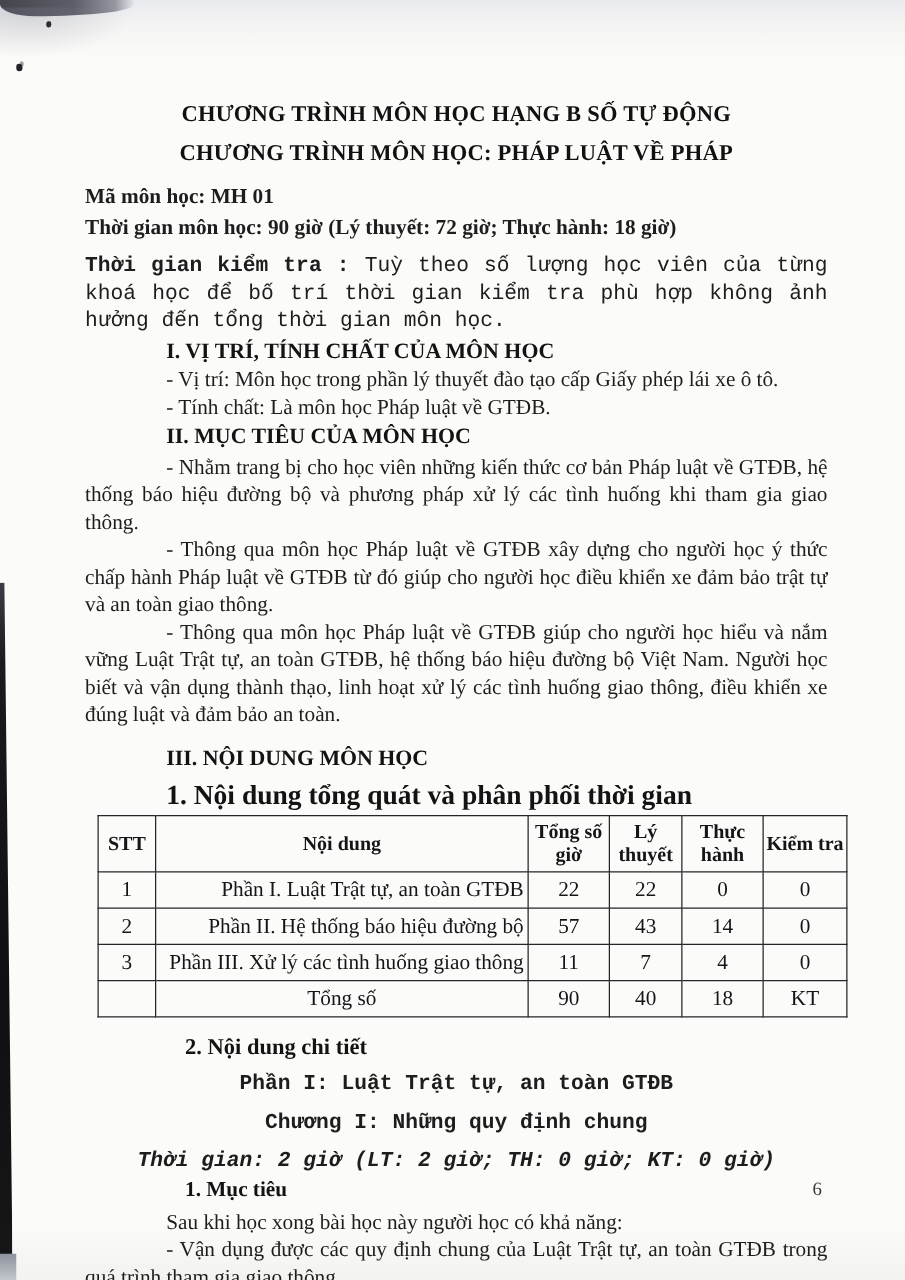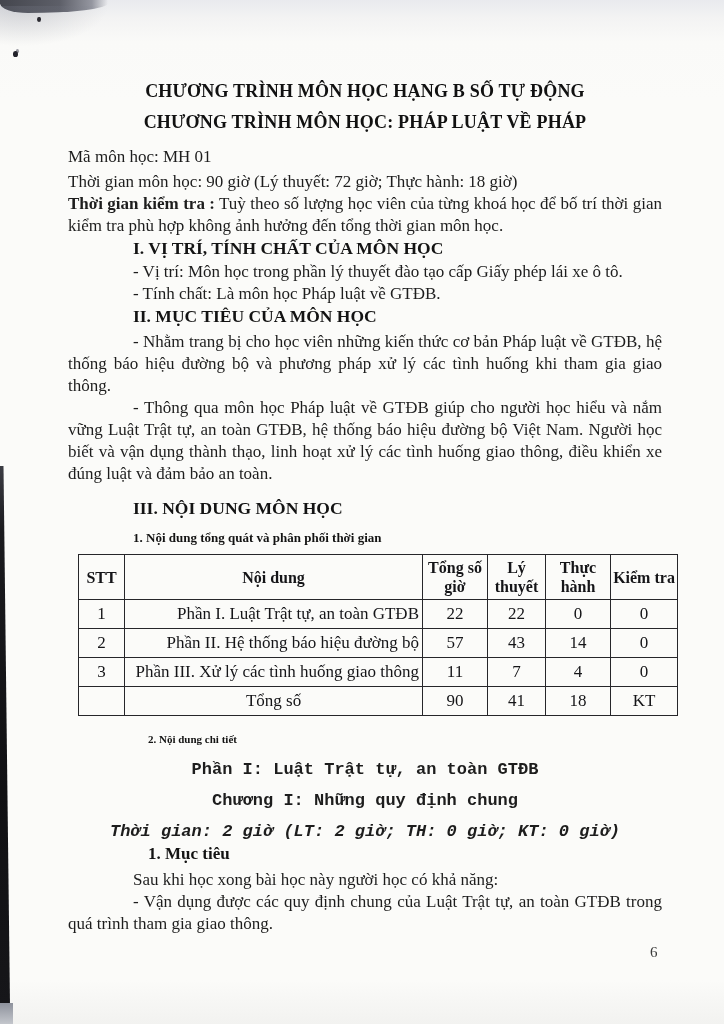--- a/index.html
+++ b/index.html
@@ -14,21 +14,21 @@
   }
   .content{
     position:absolute;left:68px;top:80px;width:594px;
     font-size:17px;line-height:22px;
   }
   .doc-title{
     text-align:center;font-weight:bold;font-size:18px;line-height:22px;color:#111;
     letter-spacing:0.2px;
   }
   .doc-title.second{margin-top:9px;}
-  .meta-line{font-weight:normal;margin-top:3px;}
+  .meta-line{font-weight:bold;margin-top:3px;}
   .meta-line.first{margin-top:13px;}
   .para{ text-align:justify; text-indent:65px; margin:0; }
   .para.nojust{text-align:left;}
   .sec-heading{font-weight:bold;text-indent:65px;font-size:17.5px;color:#131313;}
   .gap8{margin-top:8px;} .gap10{} .gap12{margin-top:12px;}
   .gap4{margin-top:4px;} .gap2{margin-top:2px;}
   .inline-label{font-weight:bold;}
   table.schedule{
     border-collapse:collapse;
     margin-left:10px;margin-top:5px;
@@ -88,32 +88,33 @@
   <div class="artifact-strip-foot"></div>
 
   <div class="content">
 
     <div class="doc-title">CHƯƠNG TRÌNH MÔN HỌC HẠNG B SỐ TỰ ĐỘNG</div>
     <div class="doc-title second">CHƯƠNG TRÌNH MÔN HỌC: PHÁP LUẬT VỀ PHÁP</div>
 
     <div class="meta-line first">Mã môn học: MH 01</div>
     <div class="meta-line">Thời gian môn học: 90 giờ (Lý thuyết: 72 giờ; Thực hành: 18 giờ)</div>
 
-    <p class="para" style="text-indent:0;margin-top:0;"><span class="inline-label">Thời gian kiểm tra :</span><span> Tuỳ theo số lượng học viên của từng khoá học để bố trí thời gian kiểm tra phù hợp không ảnh hưởng đến tổng thời gian môn học.</span></p>
+    <p class="para" style="text-indent:0;margin-top:10px;font-family:Liberation Mono, monospace;"><span class="inline-label">Thời gian kiểm tra :</span><span> Tuỳ theo số lượng học viên của từng khoá học để bố trí thời gian kiểm tra phù hợp không ảnh hưởng đến tổng thời gian môn học.</span></p>
 
     <div class="sec-heading gap10">I. VỊ TRÍ, TÍNH CHẤT CỦA MÔN HỌC</div>
     <p class="para nojust gap2">- Vị trí: Môn học trong phần lý thuyết đào tạo cấp Giấy phép lái xe ô tô.</p>
     <p class="para nojust">- Tính chất: Là môn học Pháp luật về GTĐB.</p>
 
     <div class="sec-heading gap10">II. MỤC TIÊU CỦA MÔN HỌC</div>
     <p class="para gap4">- Nhằm trang bị cho học viên những kiến thức cơ bản Pháp luật về GTĐB, hệ thống báo hiệu đường bộ và phương pháp xử lý các tình huống khi tham gia giao thông.</p>
+    <p class="para">- Thông qua môn học Pháp luật về GTĐB xây dựng cho người học ý thức chấp hành Pháp luật về GTĐB từ đó giúp cho người học điều khiển xe đảm bảo trật tự và an toàn giao thông.</p>
     <p class="para">- Thông qua môn học Pháp luật về GTĐB giúp cho người học hiểu và nắm vững Luật Trật tự, an toàn GTĐB, hệ thống báo hiệu đường bộ Việt Nam. Người học biết và vận dụng thành thạo, linh hoạt xử lý các tình huống giao thông, điều khiển xe đúng luật và đảm bảo an toàn.</p>
 
     <div class="sec-heading gap12">III. NỘI DUNG MÔN HỌC</div>
-    <div class="sec-heading gap8" style="font-size:13px;">1. Nội dung tổng quát và phân phối thời gian</div>
+    <div class="sec-heading gap8" style="font-size:22px;">1. Nội dung tổng quát và phân phối thời gian</div>
 
     <table class="schedule">
       <colgroup>
         <col style="width:46px">
           <col style="width:298px">
           <col style="width:65px">
         <col style="width:58px">
           <col style="width:65px">
           <col style="width:67px">
       </colgroup>
@@ -147,28 +148,28 @@
         <td class="txt">Phần III. Xử lý các tình huống giao thông</td>
         <td>11</td>
         <td>7</td>
         <td>4</td>
         <td>0</td>
       </tr>
       <tr>
         <td></td>
         <td>Tổng số</td>
         <td>90</td>
-        <td>41</td>
+        <td>40</td>
         <td>18</td>
         <td>KT</td>
       </tr>
     </tbody>
       </table>
 
-    <div class="sec-heading gap12" style="font-size:11px;text-indent:80px;">2. Nội dung chi tiết</div>
+    <div class="sec-heading gap12" style="font-size:18px;text-indent:80px;">2. Nội dung chi tiết</div>
 
     <div class="center-bold">Phần I: Luật Trật tự, an toàn GTĐB</div>
     <div class="center-bold">Chương I: Những quy định chung</div>
     <div class="center-bold ital">Thời gian: 2 giờ (LT: 2 giờ; TH: 0 giờ; KT: 0 giờ)</div>
 
     <div class="sec-heading gap10" style="font-size:17px;text-indent:80px;">1. Mục tiêu</div>
     <p class="para nojust gap4">Sau khi học xong bài học này người học có khả năng:</p>
     <p class="para">- Vận dụng được các quy định chung của Luật Trật tự, an toàn GTĐB trong quá trình tham gia giao thông.</p>
 
   </div>

